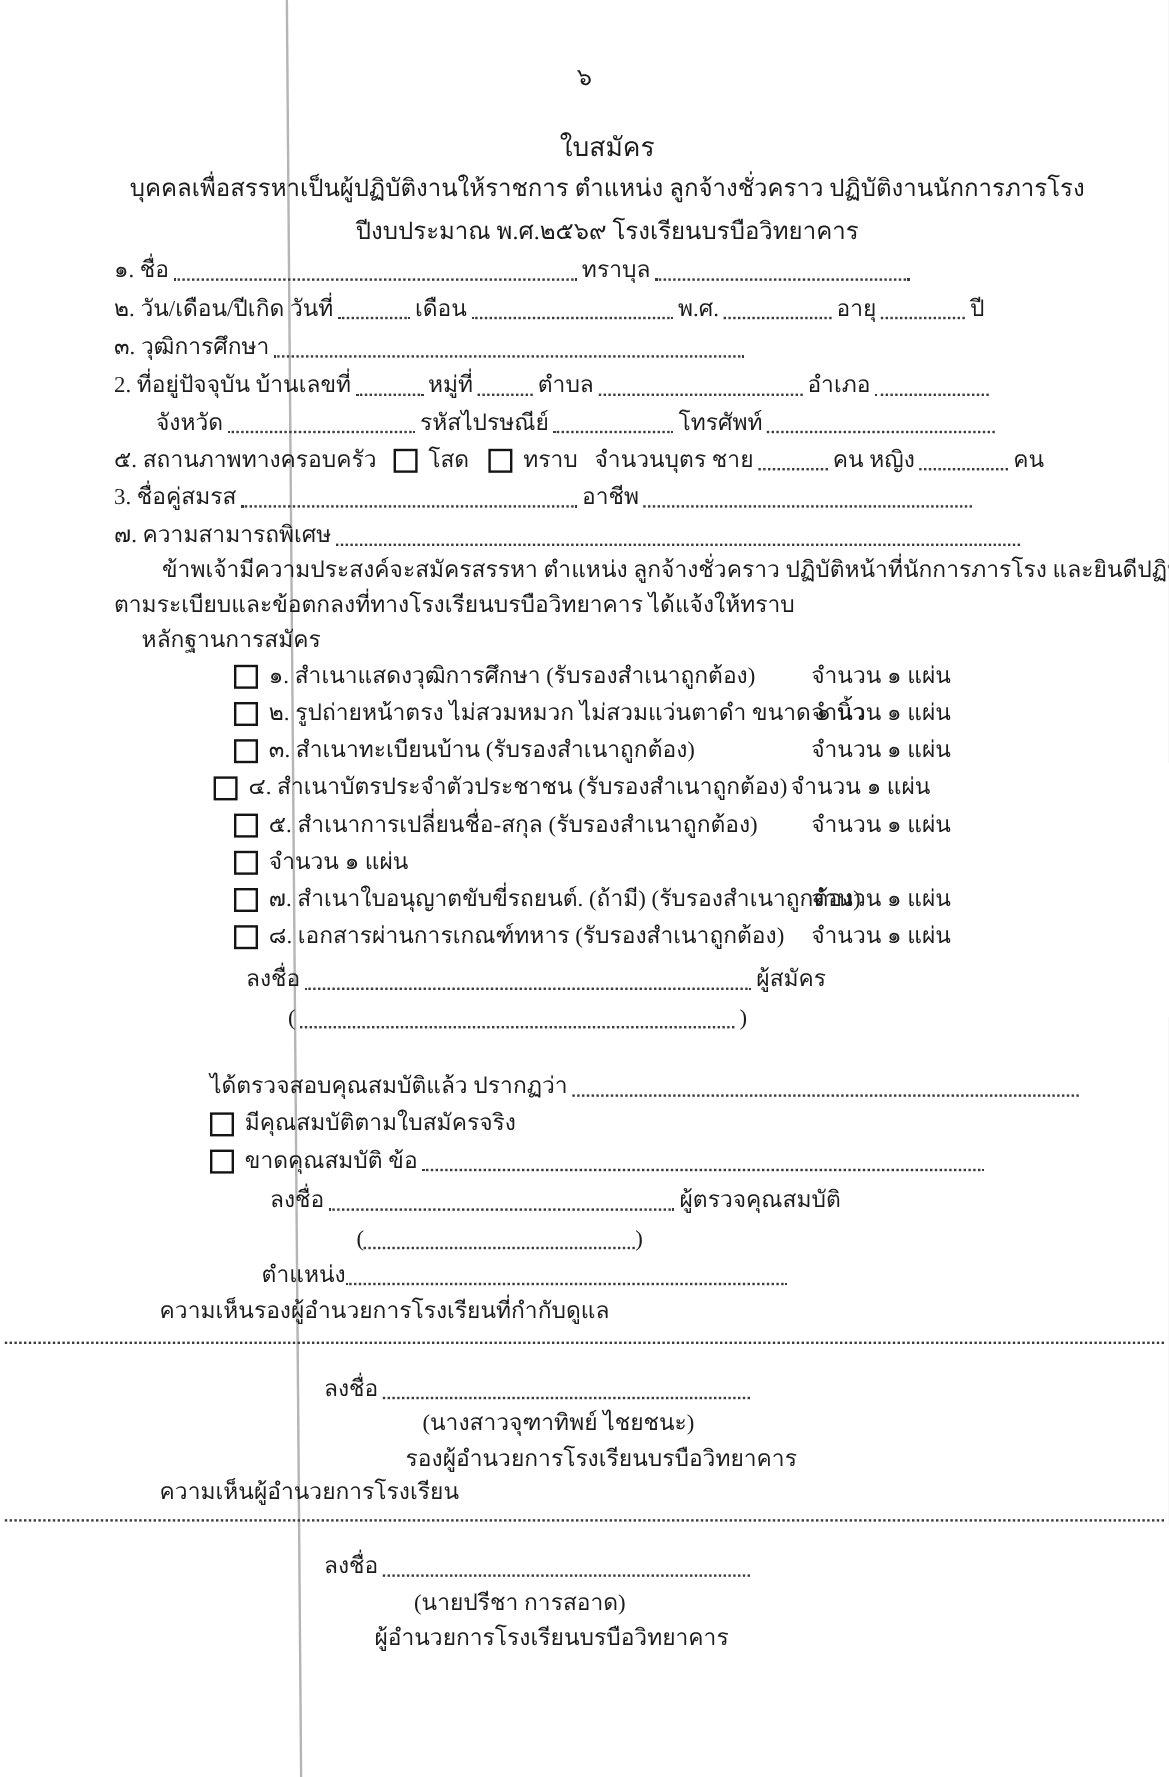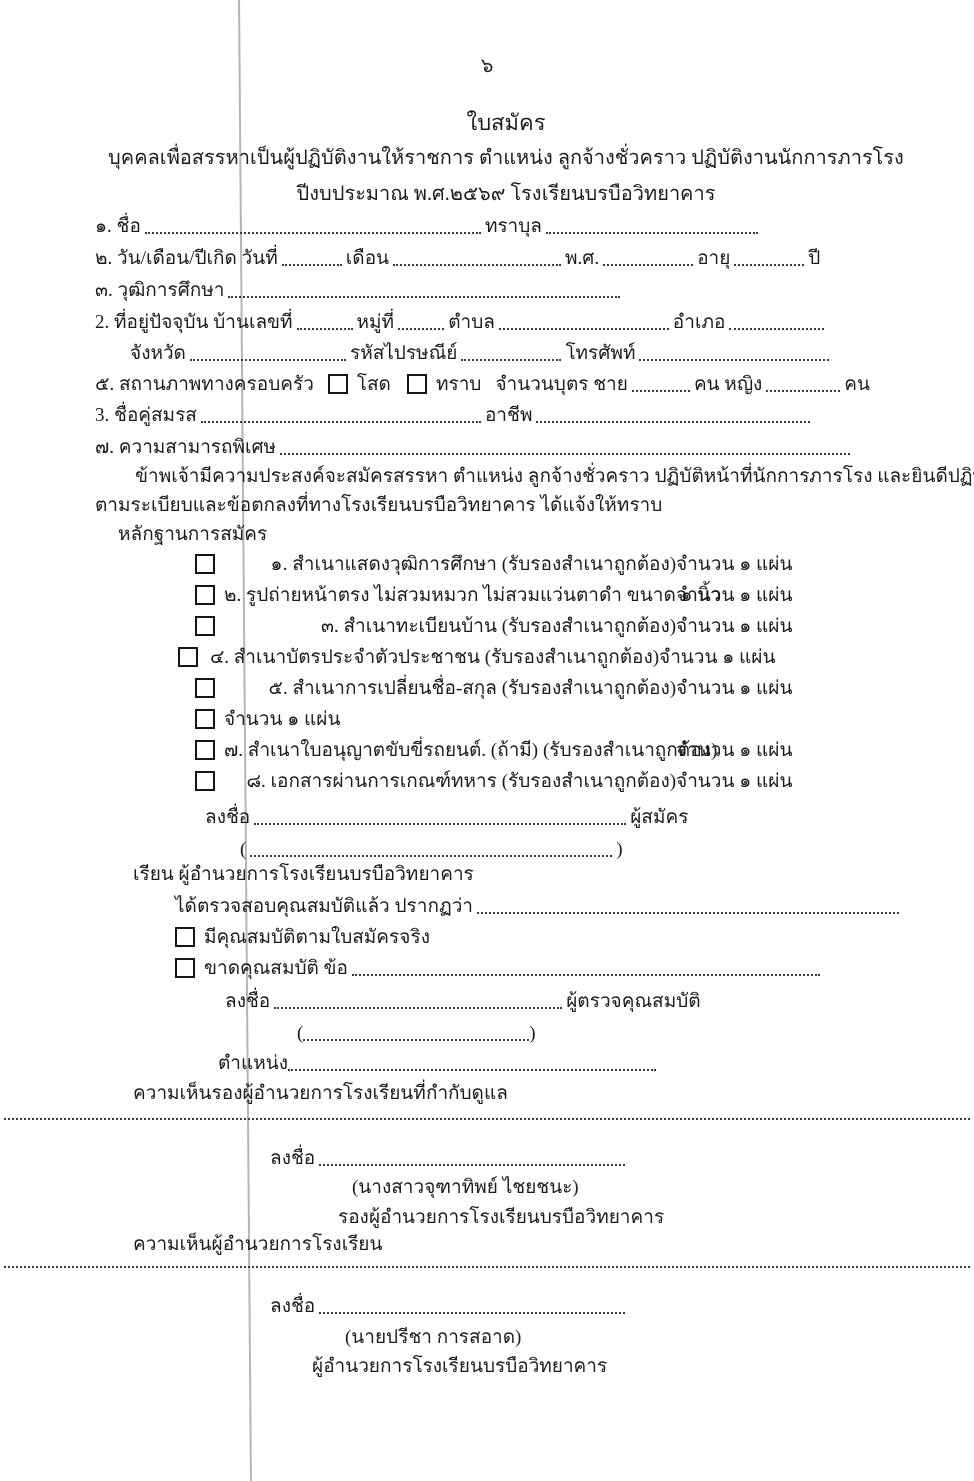--- a/index.html
+++ b/index.html
@@ -15,21 +15,21 @@
   }
   .abs{position:absolute;white-space:nowrap;display:flex;align-items:flex-end;line-height:1.2;}
   .center{left:0;right:0;justify-content:center;}
   .b{font-weight:normal;margin-left:38px;}
   .t22{font-size:22px;}
   .t20{font-size:20px;}
   .dots{display:inline-block;flex:none;border-bottom:2px dotted #3b3b3b;height:2px;margin:0 4px 4px 4px;}
   .grow{flex:1;}
   .cbx{display:inline-block;flex:none;width:16px;height:16px;border:2.4px solid #141414;background:#fff;margin:0 9px 2px 0;}
   .qty{flex:none;}
-  .itemlabel{flex:none;width:452px;overflow:visible;text-align:right;}
+  .itemlabel{flex:none;width:452px;overflow:visible;}
   .scanline{position:absolute;top:-6px;left:238px;width:1.6px;height:1500px;background:#b5b5b5;transform:rotate(-0.46deg);transform-origin:top center;}
 </style>
 </head>
 <body>
 
 <div class="page">
   <div class="scanline"></div>
 
   <div class="abs center t20" style="top:53px">๖</div>
   <div class="abs center b t22" style="top:110px">ใบสมัคร</div>
@@ -157,21 +157,20 @@
     <span>ลงชื่อ</span>
     <span class="dots" style="width:372px"></span>
     <span>ผู้สมัคร</span>
   </div>
   <div class="abs" style="top:838px;left:240px">
     <span>(</span>
     <span class="dots" style="width:362px"></span>
     <span>)</span>
   </div>
 
-  <div class="abs b" style="top:863px;left:95px">เรียน  ผู้อำนวยการโรงเรียนบรบือวิทยาคาร</div>
   <div class="abs" style="top:895px;left:175px">
     <span>ได้ตรวจสอบคุณสมบัติแล้ว ปรากฏว่า</span>
     <span class="dots" style="width:422px"></span>
   </div>
   <div class="abs" style="top:926px;left:175px">
     <span class="cbx"></span>
     <span>มีคุณสมบัติตามใบสมัครจริง</span>
   </div>
   <div class="abs" style="top:957px;left:175px">
     <span class="cbx"></span>

